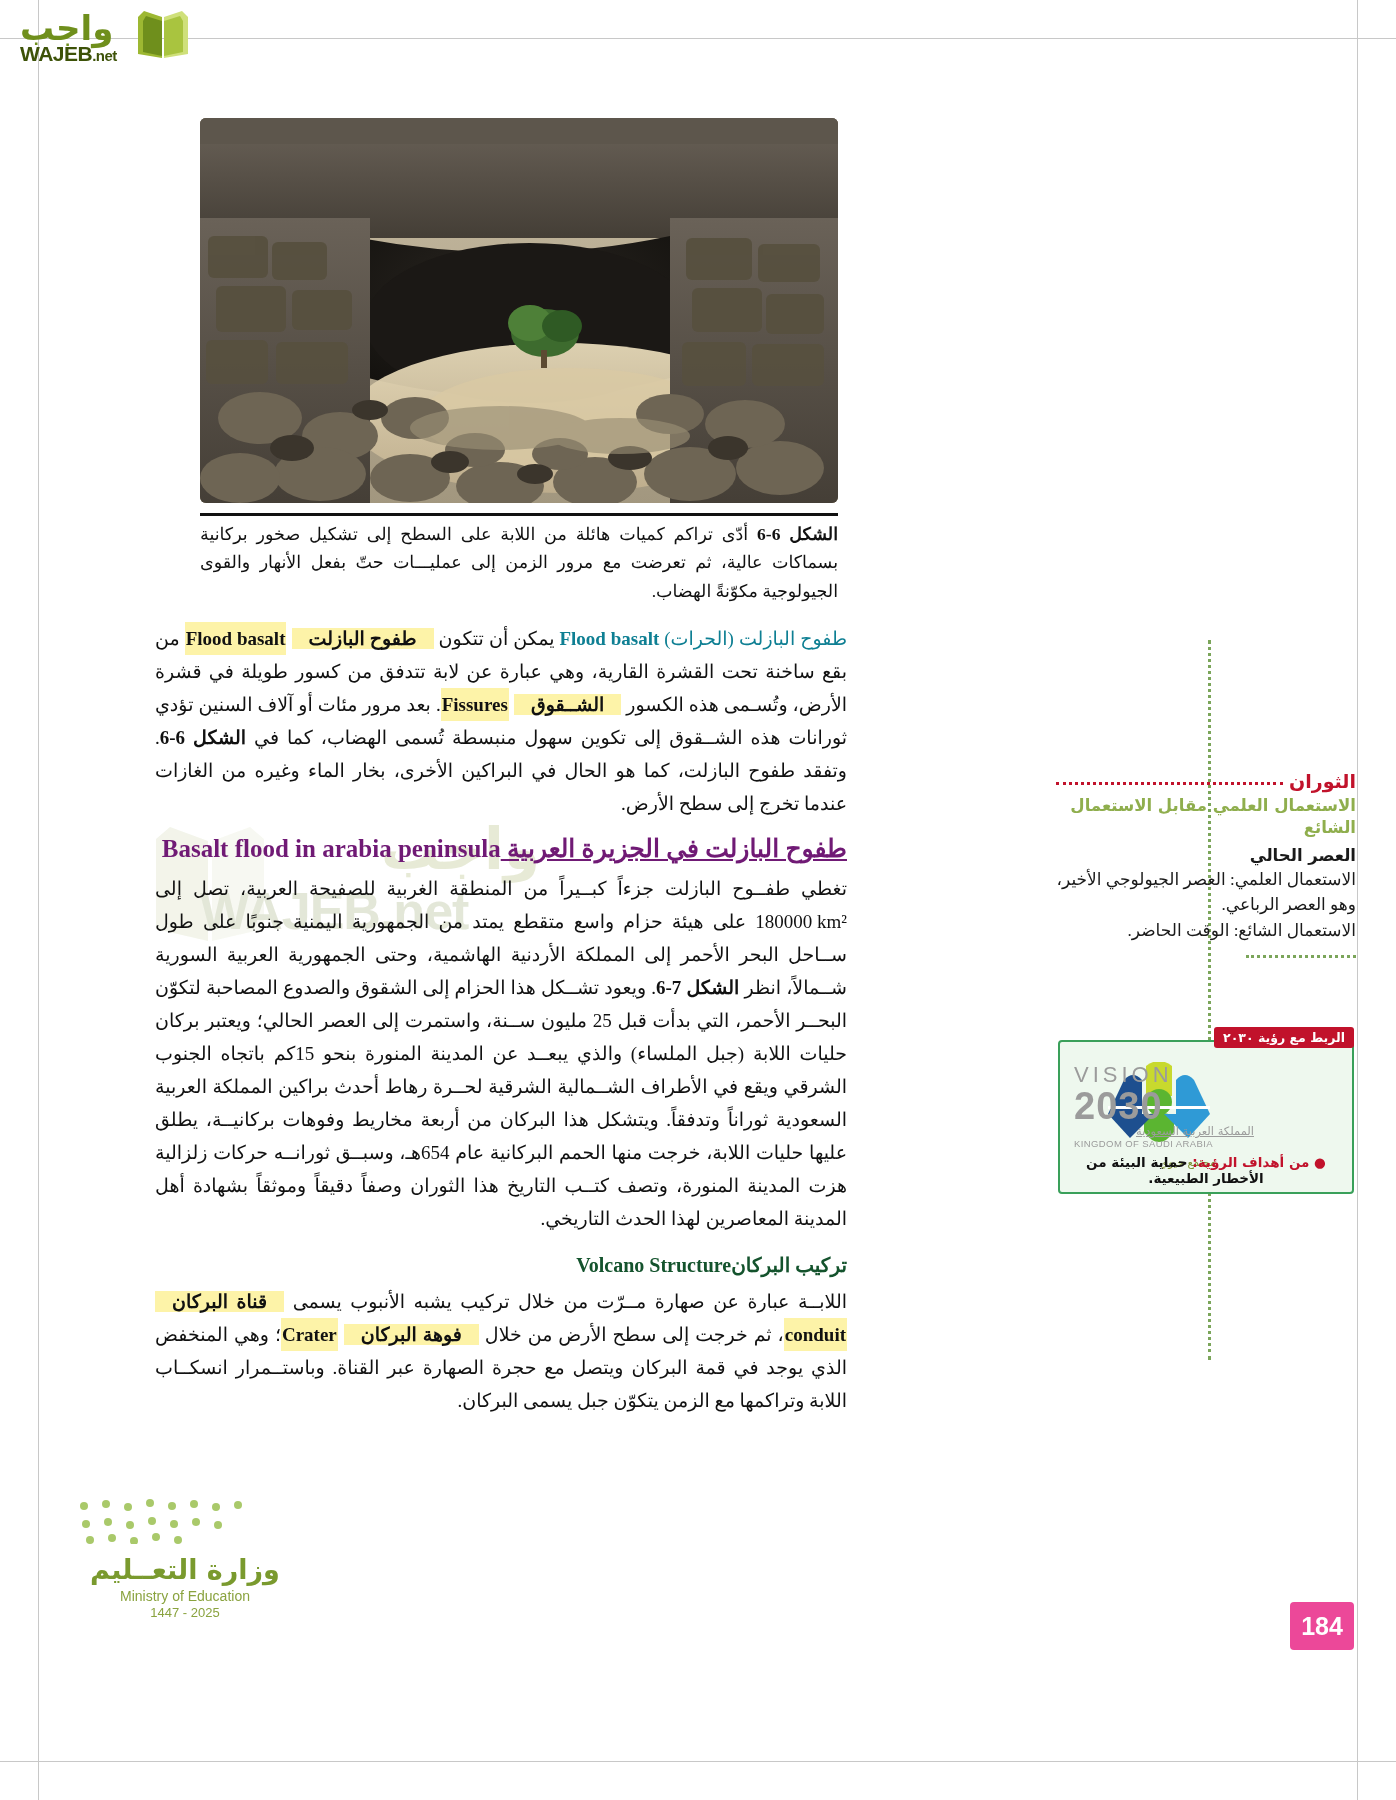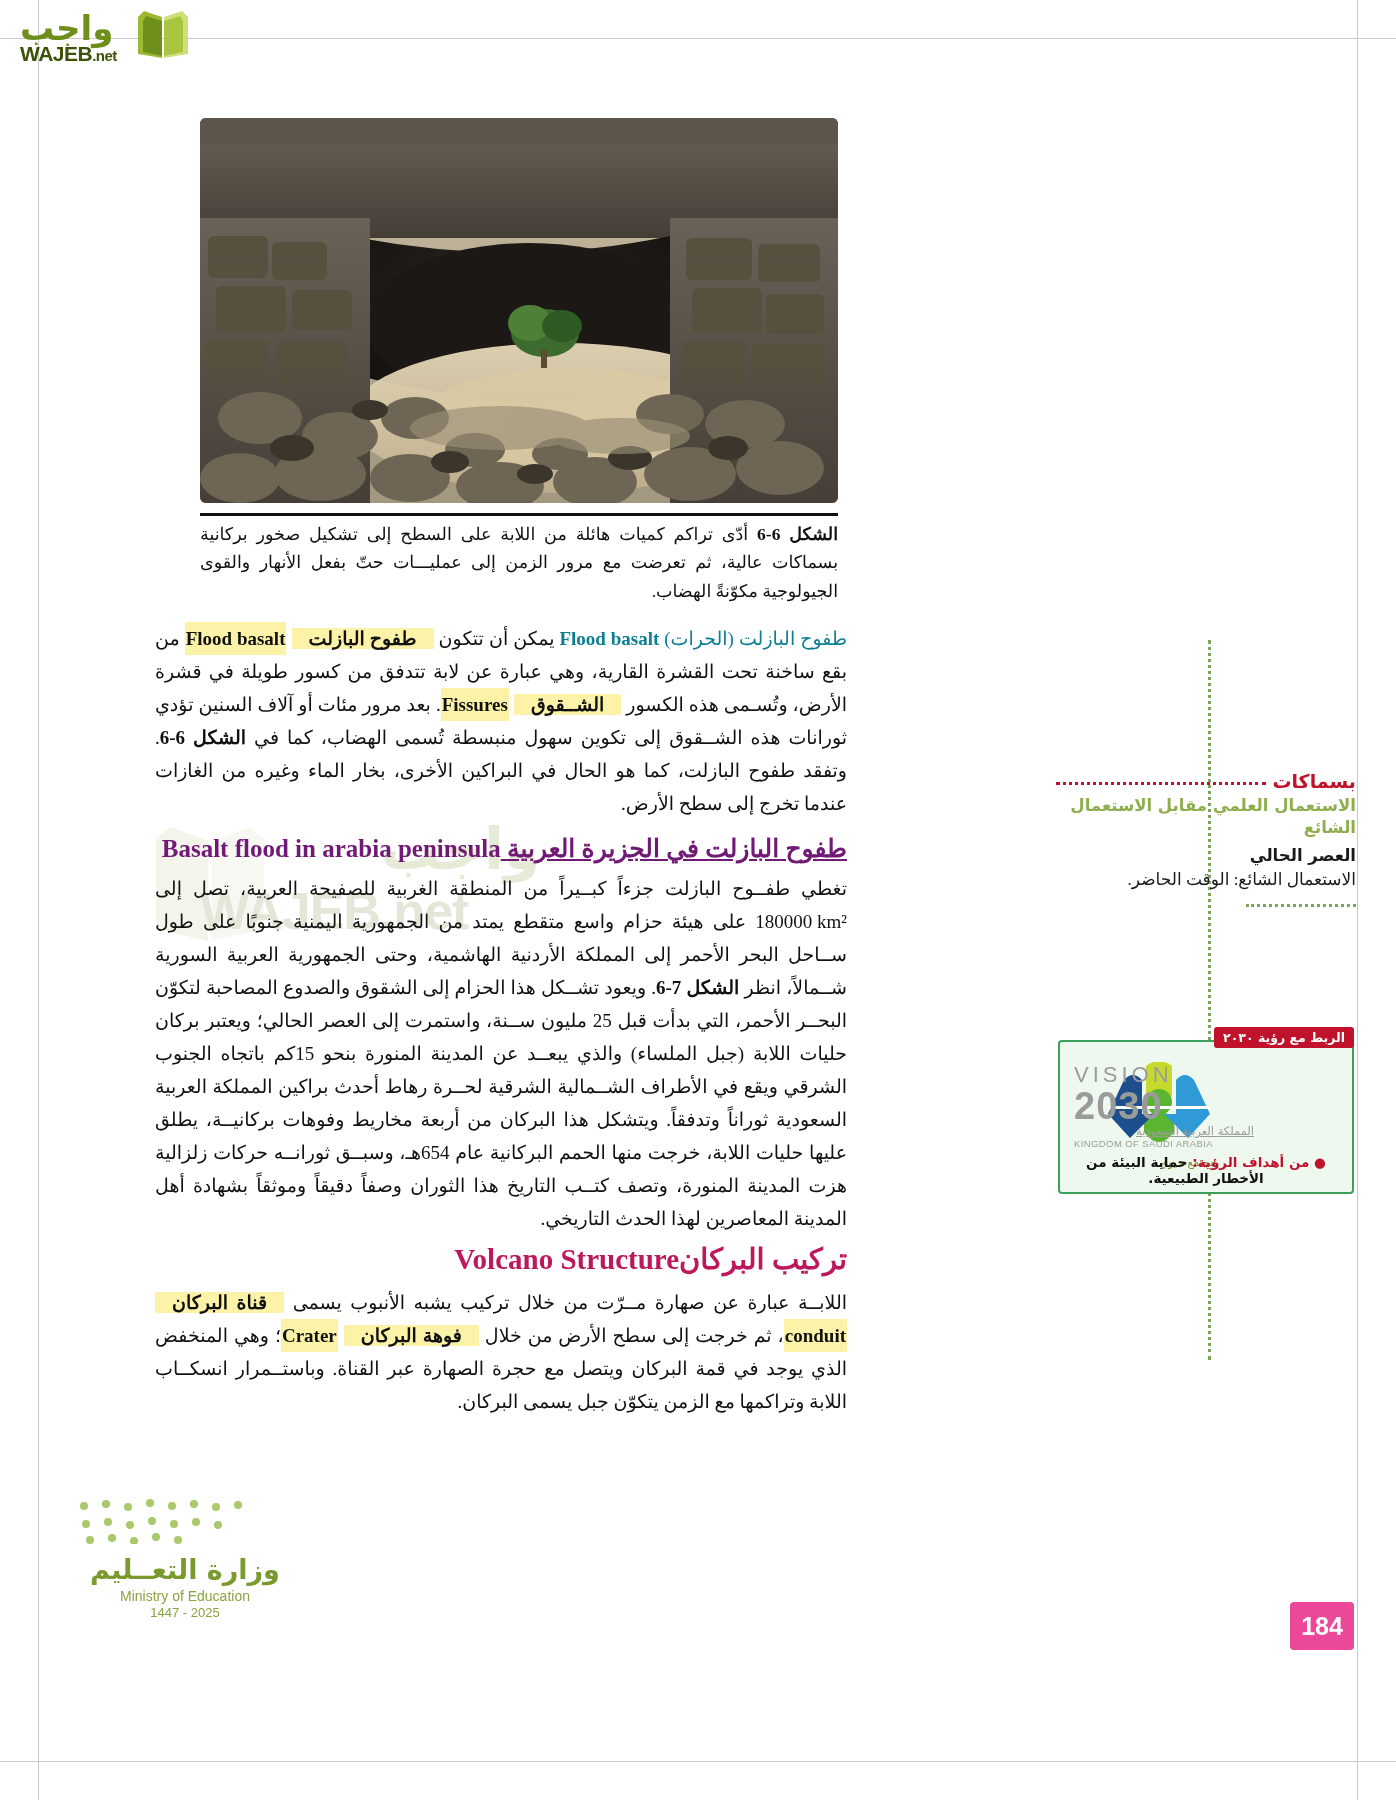--- a/index.html
+++ b/index.html
@@ -60,22 +60,22 @@
   .teal{color:#0e7f93;font-weight:bold;direction:ltr;display:inline-block;}
   .teal-ar{color:#0e7f93;font-weight:normal;}
   .red-head{
     color:#701a75;font-weight:bold;font-size:25px;line-height:1.5;
     margin:10px 0 4px 0;
     text-decoration:underline;
   }
   .red-head .en{direction:ltr;display:inline-block;
     font-family:"Liberation Serif",serif;}
   .sec-head{
-    color:#be185d;font-weight:bold;font-size:29px;line-height:1.4;
-    margin:4px 0 6px 0;
+    color:#14532d;font-weight:bold;font-size:20px;line-height:1.4;
+    margin:16px 0 6px 0;
   }
   .sec-head .en{direction:ltr;display:inline-block;}
   .num{direction:ltr;display:inline-block;}
 
   
   .side-divider{
     position:absolute;right:185px;top:640px;width:0;height:720px;
     border-right:3px dotted #7ba55a;
   }
   .vocab{
@@ -306,25 +306,26 @@
     <span>اللابــة عبارة عن صهارة مــرّت من خلال تركيب يشبه الأنبوب يسمى </span><span class="hl">قناة البركان</span>
     <span class="hl-en">conduit</span><span>، ثم خرجت إلى سطح الأرض من خلال </span><span class="hl">فوهة البركان</span>
     <span class="hl-en">Crater</span><span>؛ وهي المنخفض الذي يوجد في قمة البركان ويتصل مع حجرة الصهارة عبر القناة. وباستــمرار انسكــاب اللابة وتراكمها مع الزمن يتكوّن جبل يسمى البركان.</span>
   </p>
 </div>
 
 <div class="side-divider"></div>
 
 <div class="vocab">
   <div class="vocab-title">
-    <span>بسماكات</span>
+    <span>الثوران</span>
     <span class="dots"></span>
   </div>
   <div class="vocab-sub">الاستعمال العلمي مقابل الاستعمال الشائع</div>
   <div class="vocab-bold">العصر الحالي</div>
+  <div class="vocab-line">الاستعمال العلمي: العصر الجيولوجي الأخير، وهو العصر الرباعي.</div>
   <div class="vocab-line">الاستعمال الشائع: الوقت الحاضر.</div>
   <div class="vocab-dots-bot"></div>
 </div>
 
 <div class="vision-card">
   <div class="vision-tag">الربط مع رؤية ٢٠٣٠</div>
   <div class="vision-logo-row">
     <svg class="v-shape" viewBox="0 0 130 92">
       <path d="M65 4 L118 46 L65 88 L12 46 Z" fill="#2f9ad6" opacity="0"></path>
       <path d="M30 18 L48 18 L48 52 L14 52 Z" fill="#1d4f8f"></path>

